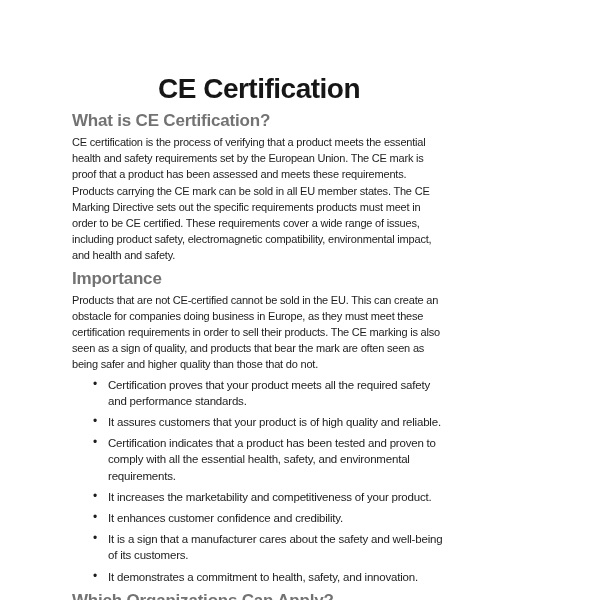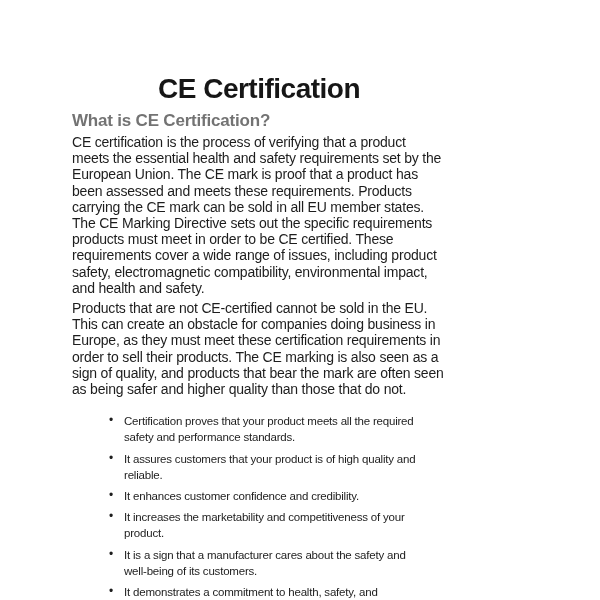--- a/index.html
+++ b/index.html
@@ -34,29 +34,29 @@
   }
   h2.section-heading {
     font-size: 17px;
     line-height: 22px;
     font-weight: 700;
     margin: 4px 0 2px 0;
     letter-spacing: -0.2px;
     color: #737373;
   }
   p.body-text {
-    font-size: 14px;
+    font-size: 11px;
     line-height: 16.2px;
     letter-spacing: -0.2px;
     margin: 0 0 4px 0;
     text-align: left;
   }
   ul.bullet-list {
     list-style: none;
-    margin: 16px;
+    margin: 0;
     padding: 0;
   }
   ul.bullet-list li {
     position: relative;
     font-size: 11.5px;
     line-height: 16.2px;
     letter-spacing: -0.2px;
     padding-left: 36px;
     margin: 0 0 5px 0;
   }
@@ -73,28 +73,30 @@
 <body>
 
 <div class="page">
 
   <h1 class="doc-title">CE Certification</h1>
 
   <h2 class="section-heading">What is CE Certification?</h2>
 
   <p class="body-text">CE certification is the process of verifying that a product meets the essential health and safety requirements set by the European Union. The CE mark is proof that a product has been assessed and meets these requirements. Products carrying the CE mark can be sold in all EU member states. The CE Marking Directive sets out the specific requirements products must meet in order to be CE certified. These requirements cover a wide range of issues, including product safety, electromagnetic compatibility, environmental impact, and health and safety.</p>
 
+  <h2 class="section-heading">Importance</h2>
 
   <p class="body-text">Products that are not CE-certified cannot be sold in the EU. This can create an obstacle for companies doing business in Europe, as they must meet these certification requirements in order to sell their products. The CE marking is also seen as a sign of quality, and products that bear the mark are often seen as being safer and higher quality than those that do not.</p>
 
 
   <ul class="bullet-list">
     <li>Certification proves that your product meets all the required safety and performance standards.</li>
     <li>It assures customers that your product is of high quality and reliable.</li>
+    <li>Certification indicates that a product has been tested and proven to comply with all the essential health, safety, and environmental requirements.</li>
+    <li>It increases the marketability and competitiveness of your product.</li>
     <li>It enhances customer confidence and credibility.</li>
-    <li>It increases the marketability and competitiveness of your product.</li>
     <li>It is a sign that a manufacturer cares about the safety and well-being of its customers.</li>
     <li>It demonstrates a commitment to health, safety, and innovation.</li>
   </ul>
 
   <h2 class="section-heading">Which Organizations Can Apply?</h2>
 
 </div>
 
 </body></html>

